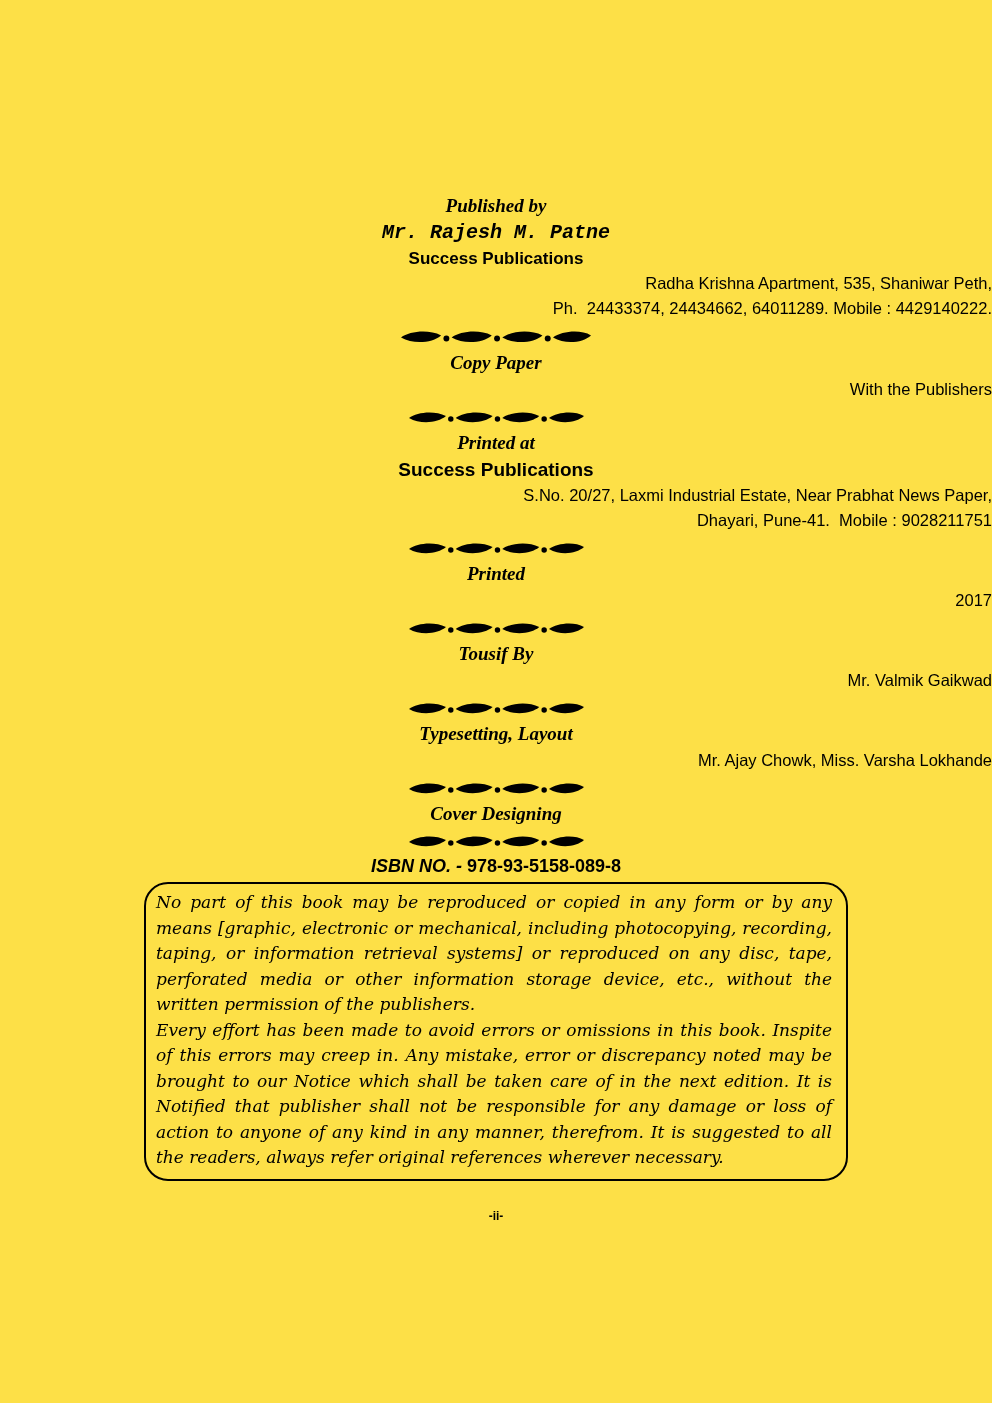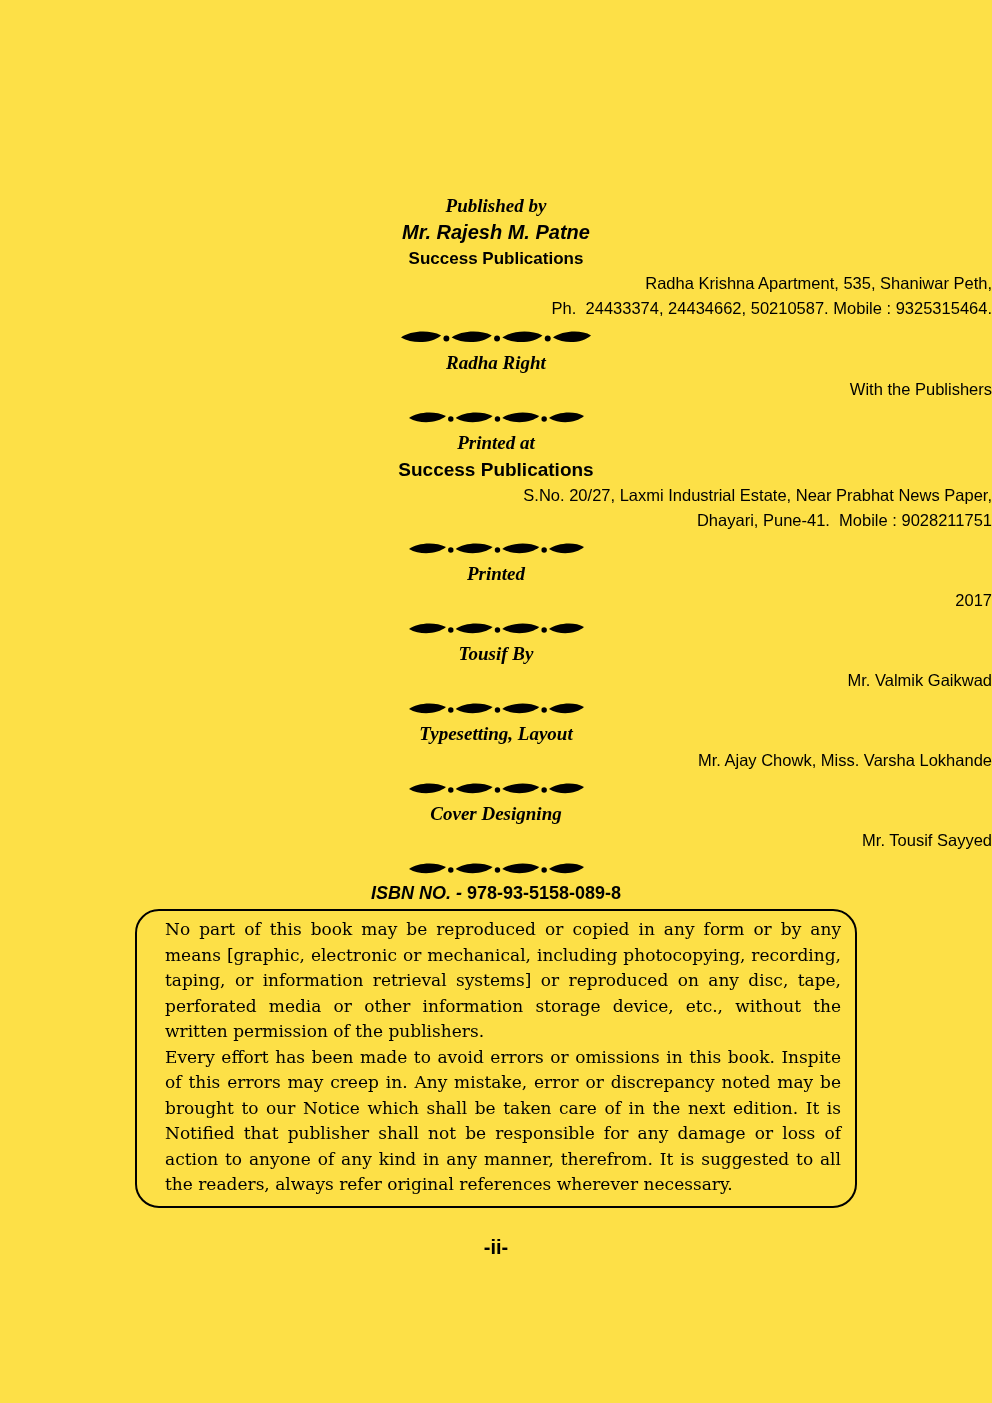--- a/index.html
+++ b/index.html
@@ -17,21 +17,21 @@
 
   .heading-italic {
     font-family:"Liberation Serif", serif;
     font-style:italic;
     font-weight:bold;
     font-size:19px;
     line-height:24px;
     margin:2px 0;
   }
   .name-italic {
-    font-family:Liberation Sans, sans-serif;
+    font-family:Liberation Mono, monospace;
     font-style:italic;
     font-weight:bold;
     font-size:20px;
     line-height:25px;
     margin:2px 0;
   }
   .bold-sans {
     font-weight:bold;
     font-size:17px;
     line-height:23px;
@@ -64,32 +64,33 @@
   }
   .isbn-label {
     font-style:italic;
   }
 
   .notice-box {
     width:676px;
     margin:4px auto 0 auto;
     border:2px solid #000;
     border-radius:24px;
-    padding:6px 14px 8px 28px;
+    padding:6px 14px 8px 10px;
     text-align:justify;
     font-family:"DejaVu Serif", serif;
+    font-style:italic;
     font-size:17px;
     line-height:25.5px;
   }
   .notice-box p { margin:0; }
 
   .page-number {
     margin-top:28px;
     font-weight:bold;
-    font-size:20px;
+    font-size:12px;
   }
   .hidden-defs { position:absolute; width:0; height:0; overflow:hidden; }
 </style>
 </head>
 <body>
 
 <svg class="hidden-defs" aria-hidden="true">
   <defs>
     <symbol id="orn" viewBox="0 0 180 16">
       <g fill="#000">
@@ -105,29 +106,29 @@
   </defs>
 </svg>
 
 <div class="page">
   <div class="content">
 
     <div class="heading-italic">Published by</div>
     <div class="name-italic">Mr. Rajesh M. Patne</div>
     <div class="bold-sans">Success Publications</div>
     <div class="line">Radha Krishna Apartment, 535, Shaniwar Peth,</div>
-    <div class="line">Ph.  24433374, 24434662, 50210587. Mobile : 9325315464.</div>
+    <div class="line">Ph.  24433374, 24434662, 64011289. Mobile : 4429140222.</div>
 
     <div class="ornament">
       <svg width="190" height="17">
           <use href="#orn"></use>
         </svg>
     </div>
 
-    <div class="heading-italic">Radha Right</div>
+    <div class="heading-italic">Copy Paper</div>
     <div class="line">With the Publishers</div>
 
     <div class="ornament">
       <svg width="175" height="16">
           <use href="#orn"></use>
         </svg>
     </div>
 
     <div class="heading-italic">Printed at</div>
     <div class="bold-sans-lg">Success Publications</div>
@@ -161,21 +162,20 @@
     <div class="heading-italic">Typesetting, Layout</div>
     <div class="line">Mr. Ajay Chowk, Miss. Varsha Lokhande</div>
 
     <div class="ornament">
       <svg width="175" height="16">
           <use href="#orn"></use>
         </svg>
     </div>
 
     <div class="heading-italic">Cover Designing</div>
-    <div class="line">Mr. Tousif Sayyed</div>
 
     <div class="ornament">
       <svg width="175" height="16">
           <use href="#orn"></use>
         </svg>
     </div>
 
     <div class="isbn-line">
       <span class="isbn-label">ISBN NO. -</span>
       <span>978-93-5158-089-8</span>

